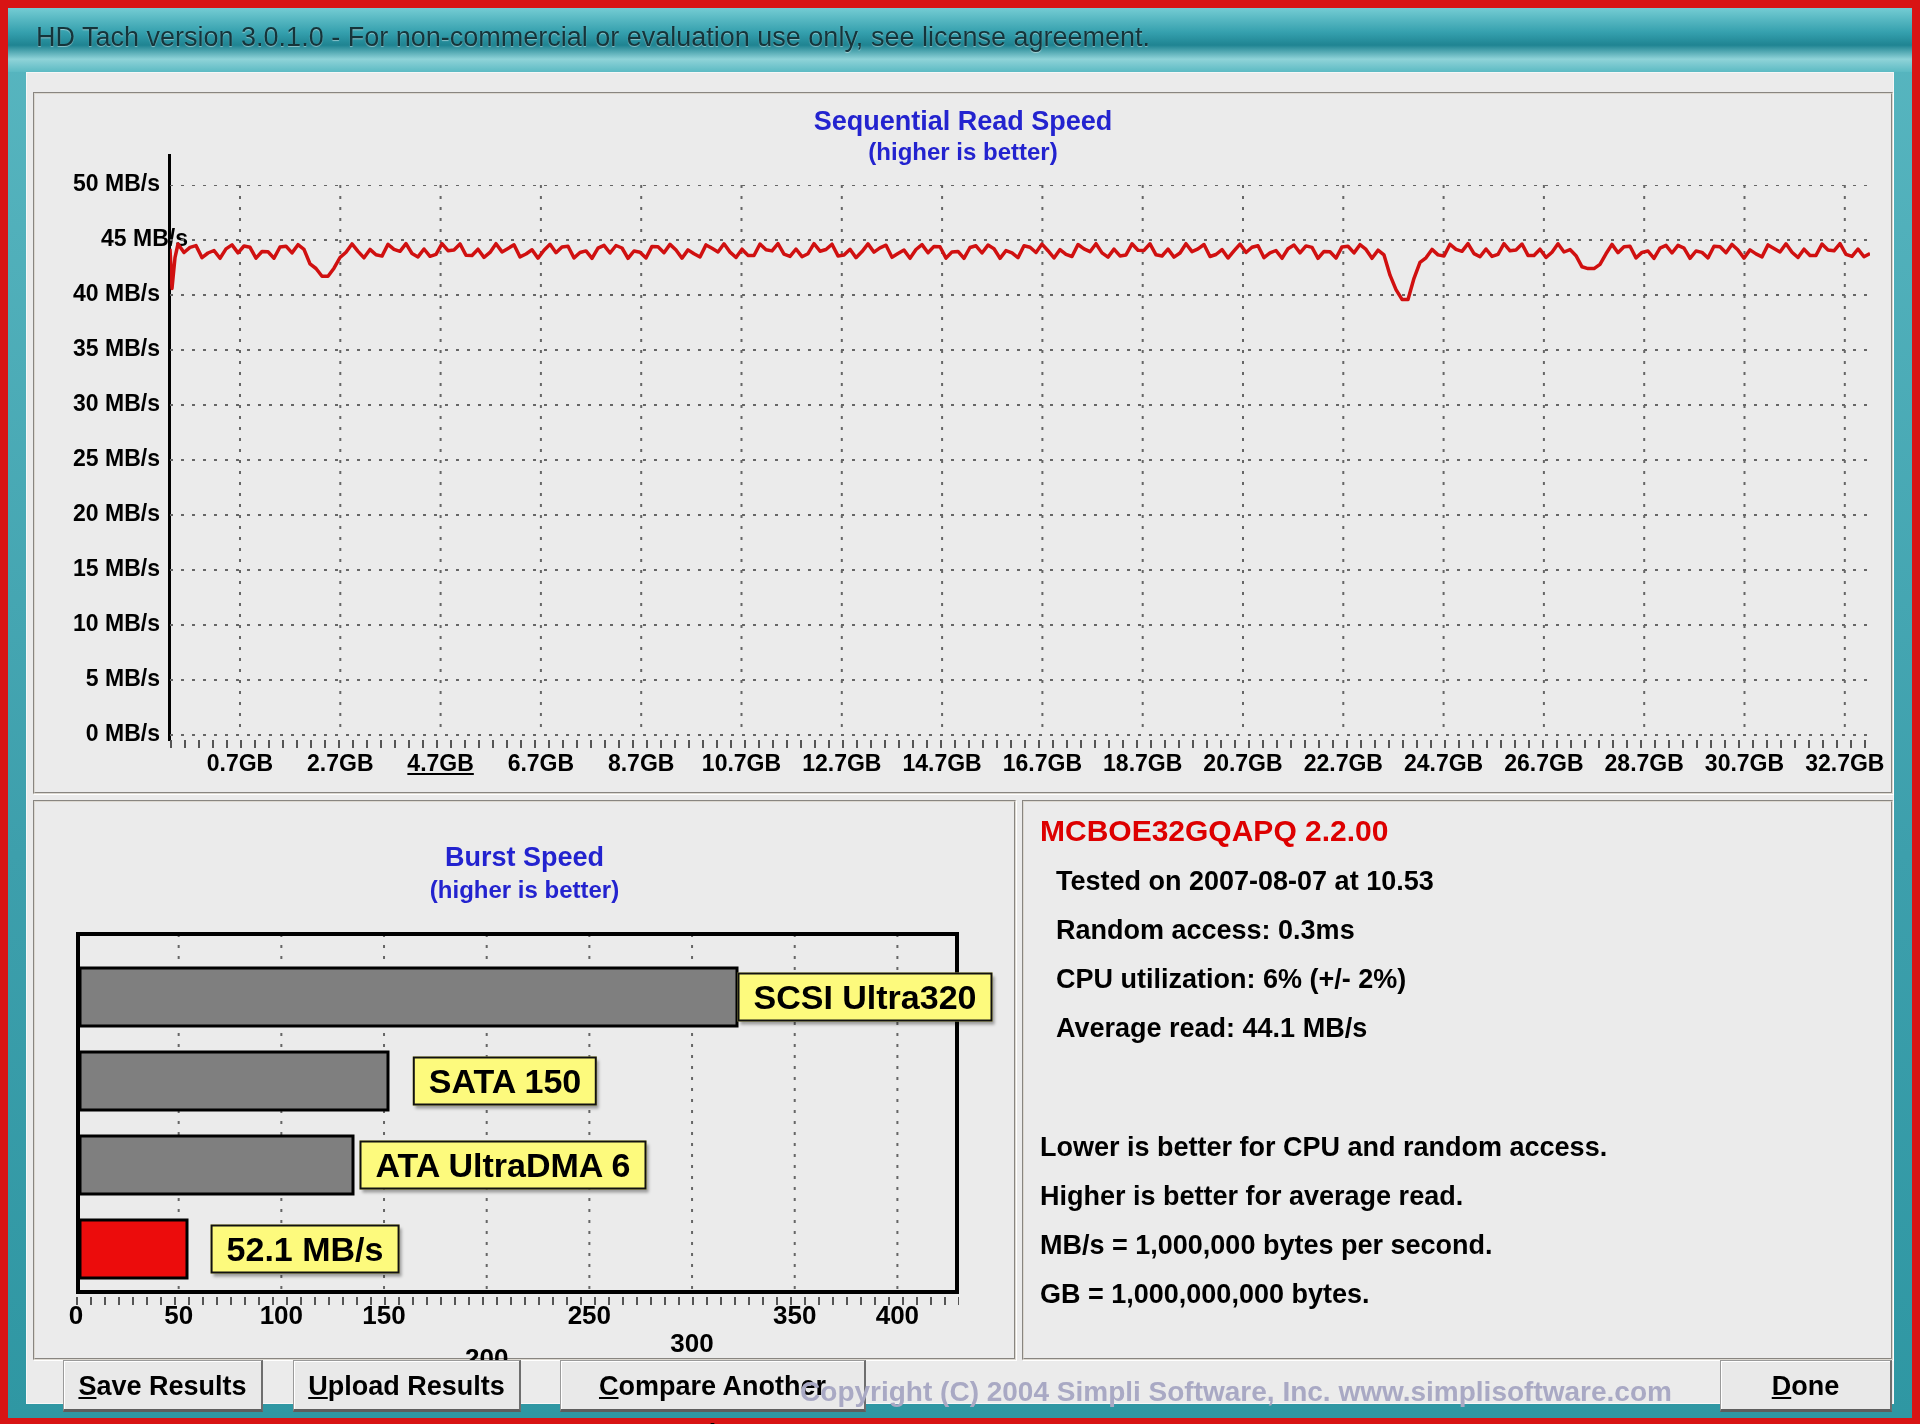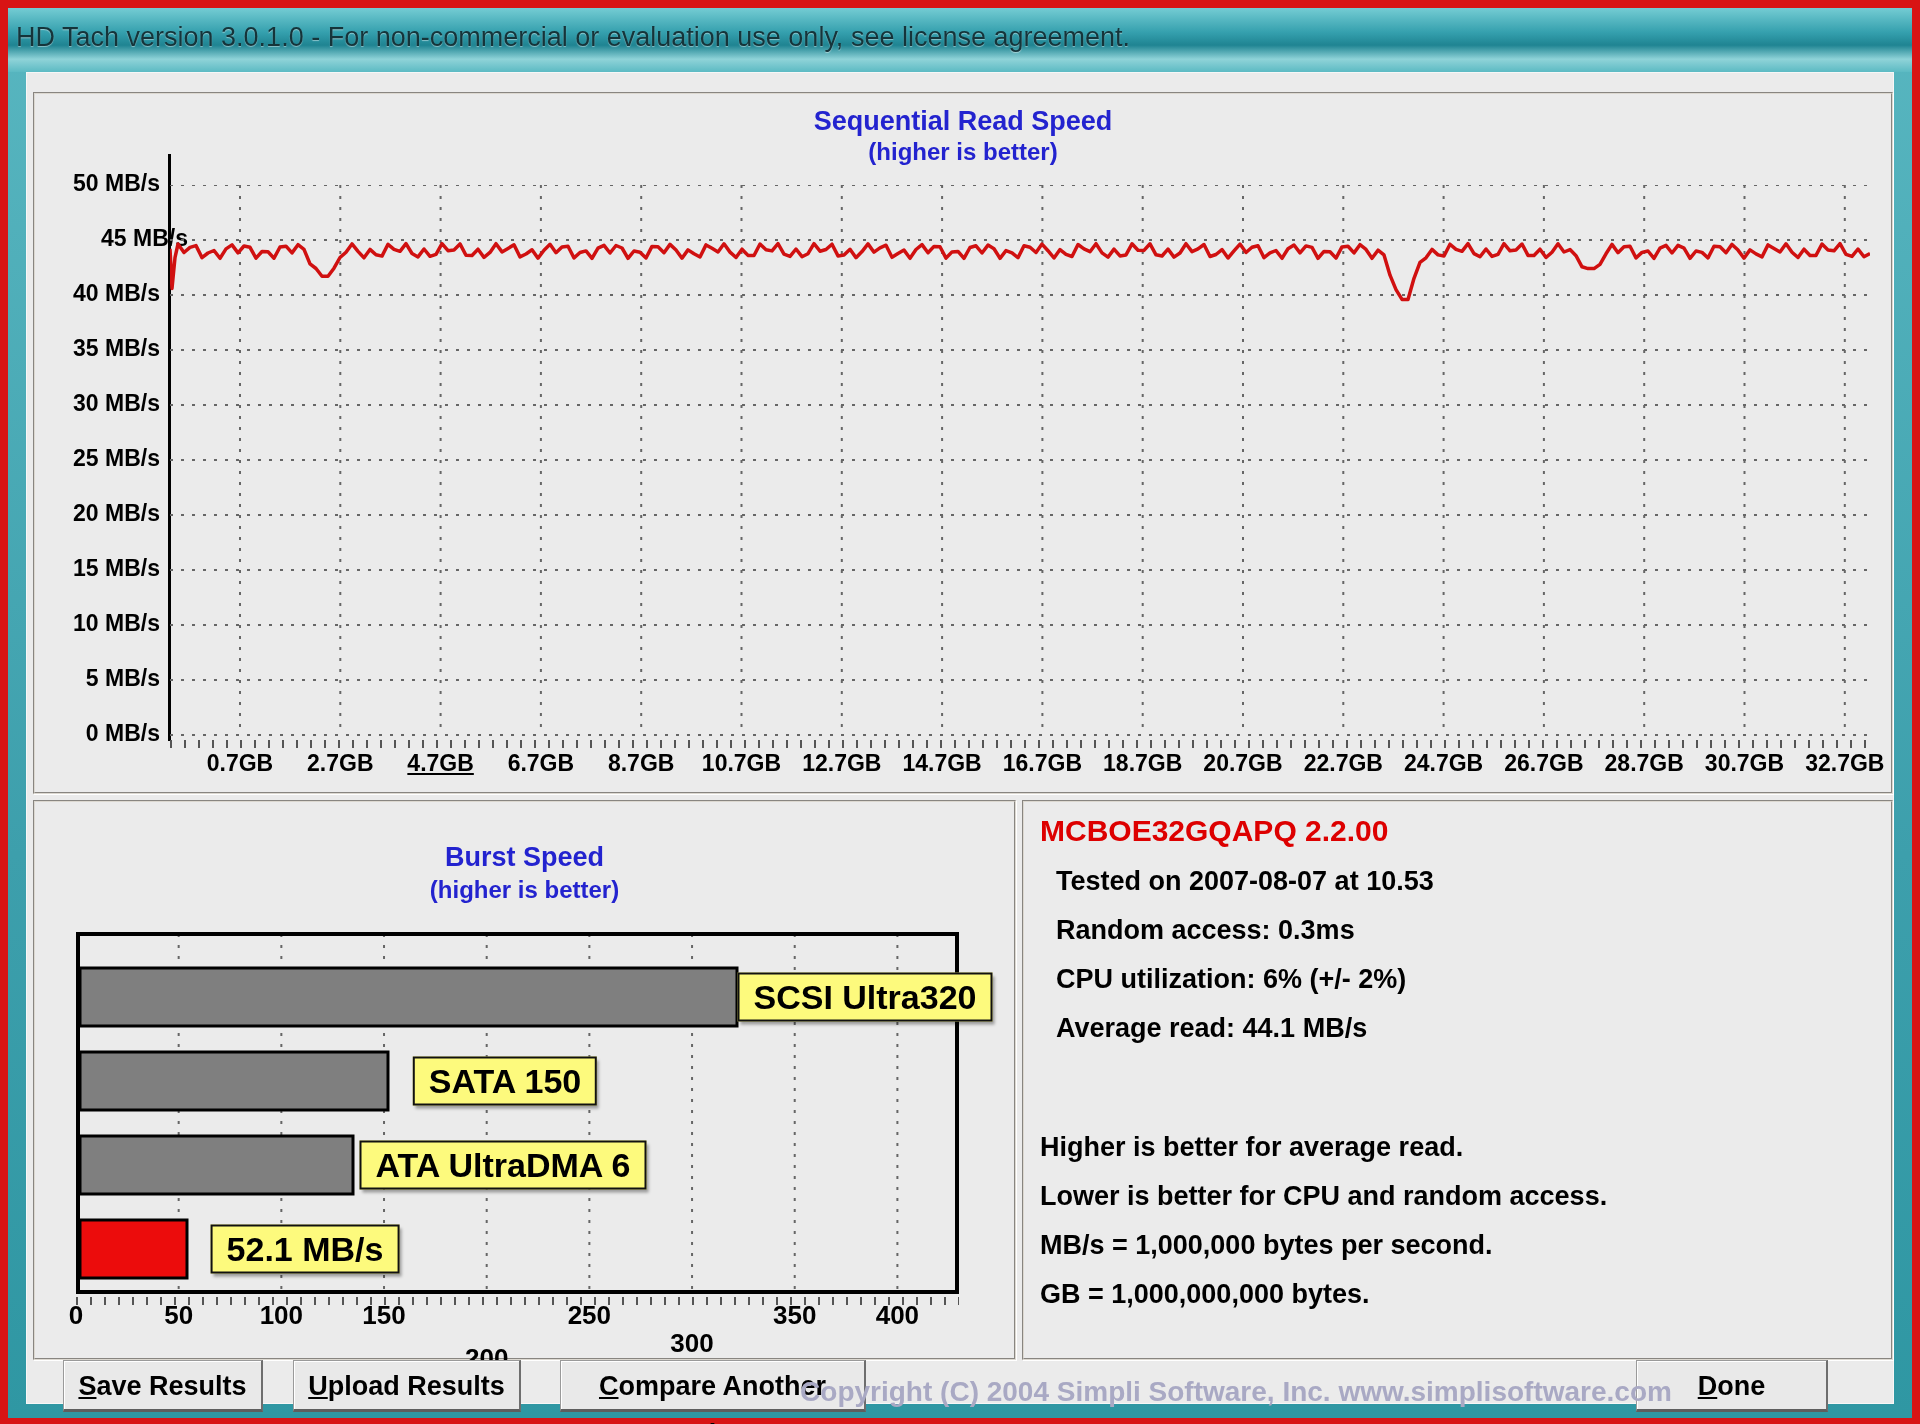--- a/index.html
+++ b/index.html
@@ -4,21 +4,21 @@
 <style>
   html,body{margin:0;padding:0;width:1920px;height:1424px;overflow:hidden;
     font-family:"Liberation Sans", sans-serif;}
   body{background:#d81414;position:relative;}
   .window{position:absolute;left:8px;top:8px;right:8px;bottom:6px;
     background:linear-gradient(180deg,#58b6c0,#3d9fac 60%,#2f97a3);
     display:flex;flex-direction:column;box-sizing:border-box;}
   .titlebar{height:64px;flex:0 0 64px;
     background:linear-gradient(180deg,#74ccd3 0%,#35a0ae 38%,#1f8492 58%,#8fd3d8 80%,#5cbac3 100%);
     color:#15343a;font-size:27px;font-weight:400;line-height:58px;
-    padding-left:8px;text-shadow:0 1px 1px rgba(255,255,255,.45);
+    padding-left:28px;text-shadow:0 1px 1px rgba(255,255,255,.45);
     white-space:nowrap;overflow:hidden;}
   .client{flex:1;margin:0 18px 14px 18px;background:#ebebeb;position:relative;
     box-shadow:inset 0 0 0 1px #f7f7f7;}
   .panel{position:absolute;background:#ebebeb;border:2px groove #dcd8d0;
     box-shadow:1px 1px 0 #ffffff;}
   #seq-panel{left:7px;top:20px;width:1856px;height:698px;}
   #burst-panel{left:7px;top:728px;width:979px;height:556px;}
   #info-panel{left:996px;top:728px;width:867px;height:556px;}
   .chart-title{position:absolute;left:0;right:0;text-align:center;
     color:#2323cf;font-weight:700;font-size:27px;}
@@ -168,27 +168,27 @@
 
     <div class="panel" id="info-panel">
       <div id="info-model">MCBOE32GQAPQ 2.2.00</div>
       <div id="info-lines">
           <div>Tested on 2007-08-07 at 10.53</div>
           <div>Random access: 0.3ms</div>
           <div>CPU utilization: 6% (+/- 2%)</div>
           <div>Average read: 44.1 MB/s</div>
         </div>
       <div id="info-notes">
+          <div>Lower is better for CPU and random access.</div>
           <div>Higher is better for average read.</div>
-          <div>Lower is better for CPU and random access.</div>
           <div>MB/s = 1,000,000 bytes per second.</div>
           <div>GB = 1,000,000,000 bytes.</div>
         </div>
     </div>
 
     <button class="btn" style="left:37px;width:200px"><span class="u">S</span><span>ave Results</span></button>
     <button class="btn" style="left:267px;width:228px"><span class="u">U</span><span>pload Results</span></button>
     <button class="btn" style="left:534px;width:306px"><span class="u">C</span><span>ompare Another Drive</span></button>
-    <button class="btn" style="left:1610px;width:192px"><span class="u">D</span><span>one</span></button>
+    <button class="btn" style="left:1694px;width:172px"><span class="u">D</span><span>one</span></button>
     <div id="copyright">Copyright (C) 2004 Simpli Software, Inc. www.simplisoftware.com</div>
 
   </div>
 </div>
 
 </body></html>

